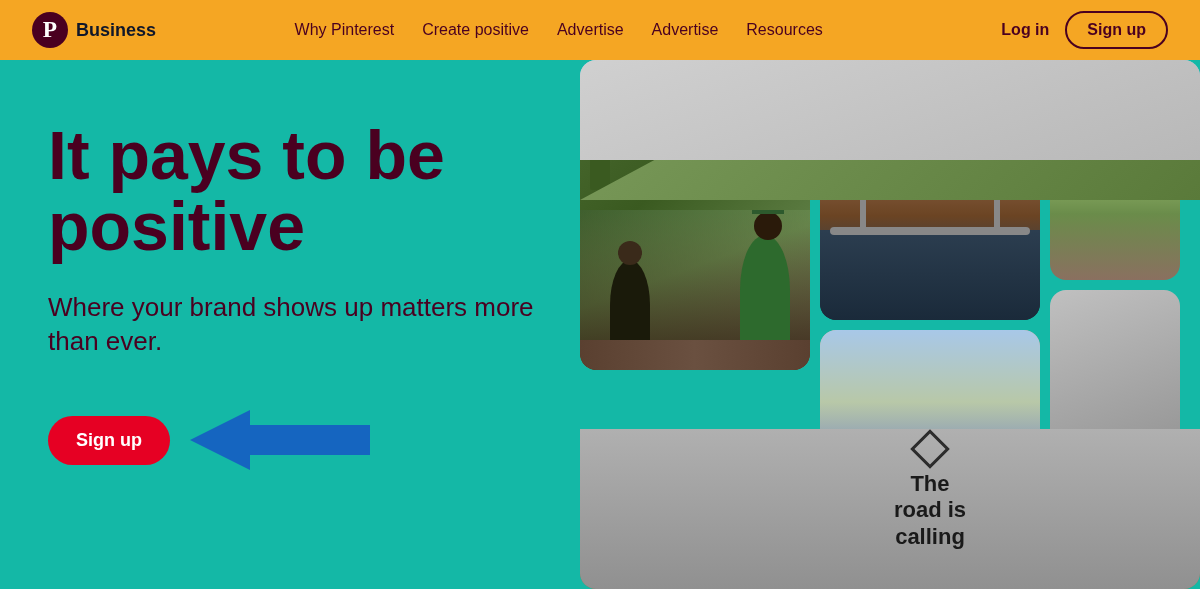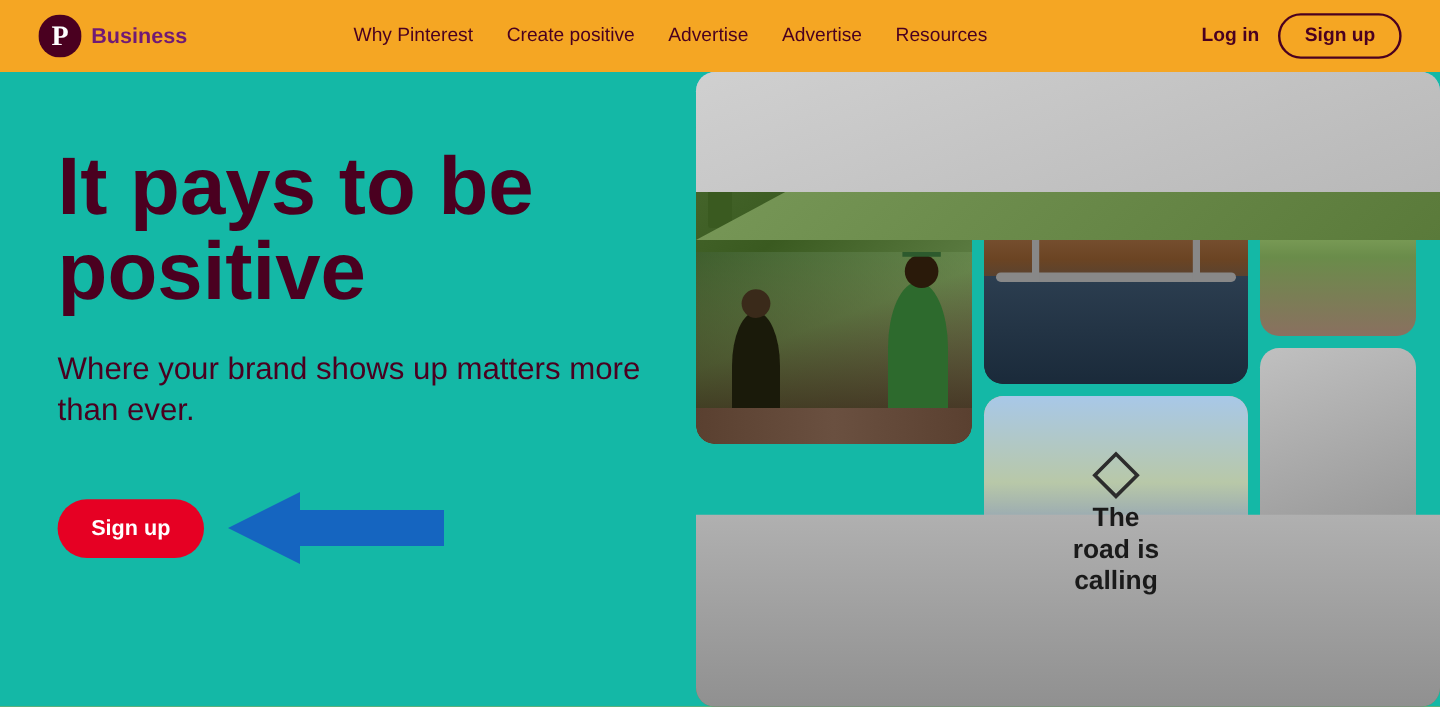--- a/index.html
+++ b/index.html
@@ -30,21 +30,21 @@
     }
 
     .pinterest-logo {
       width: 36px;
       height: 36px;
     }
 
     .logo-text {
       font-size: 18px;
       font-weight: 700;
-      color: #701a75;
+      color: #0f172a;
     }
 
     nav {
       display: flex;
       align-items: center;
       gap: 28px;
     }
 
     .nav-link {
       font-size: 16px;
@@ -183,21 +183,21 @@
       position: relative;
     }
 
     .card-road-calling {
       width: 220px;
       height: 220px;
       background: linear-gradient(135deg, #c8b8a2 0%, #b8a892 50%, #a89882 100%);
       border-radius: 16px;
       position: relative;
       display: flex;
-      align-items: center;
+      align-items: flex-end;
       justify-content: center;
     }
 
     .card-mountain-partial {
       width: 130px;
       height: 220px;
       background: linear-gradient(180deg, #87CEEB 0%, #a8c87a 40%, #6a8c4a 70%, #8a7060 100%);
       border-radius: 16px;
     }
 

